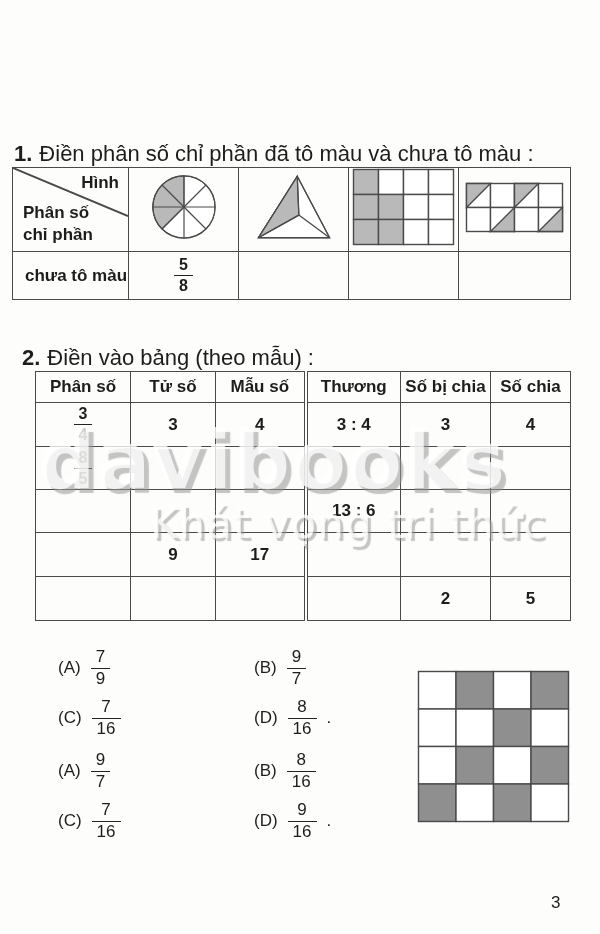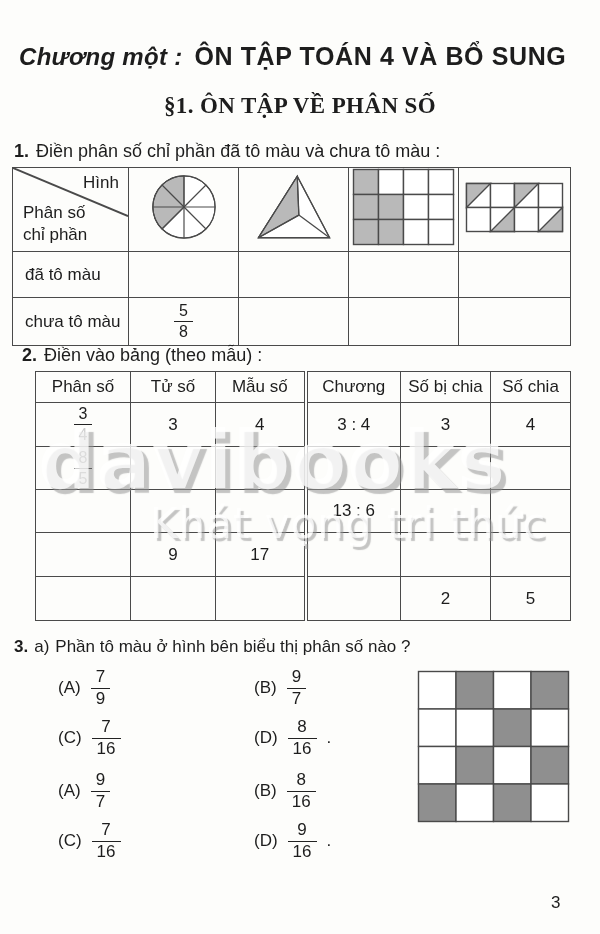--- a/index.html
+++ b/index.html
@@ -5,28 +5,28 @@
   html,body{margin:0;padding:0;}
   body{width:600px;height:934px;background:#ffffff;font-family:"Liberation Sans",sans-serif;color:#1d1d1d;}
   .page{position:relative;width:600px;height:934px;background:#fdfdfb;overflow:hidden;}
 
   .chapter-line{position:absolute;top:42px;left:19px;white-space:nowrap;}
   .chapter-label{font-style:italic;font-weight:bold;font-size:24px;margin-right:12px;letter-spacing:.3px;}
   .chapter-title{font-weight:bold;font-size:25px;letter-spacing:.6px;}
   .section-title{position:absolute;top:93px;left:0;width:100%;text-align:center;
     font-family:"Liberation Serif",serif;font-weight:bold;font-size:23px;letter-spacing:.4px;}
 
-  .prompt{position:absolute;font-size:18px;white-space:nowrap;}
+  .prompt{position:absolute;font-size:22px;white-space:nowrap;}
   .prompt .num{font-weight:bold;margin-right:7px;}
   .p1{top:141px;left:14px;}
   .p2{top:345px;left:22px;}
 
   table{border-collapse:collapse;table-layout:fixed;}
   td,th{border:1.6px solid #4a4a4a;padding:0;text-align:center;vertical-align:middle;
-    font-size:17px;font-weight:normal;overflow:hidden;}
+    font-size:17px;font-weight:bold;overflow:hidden;}
 
   .t1{position:absolute;top:167px;left:12px;}
   .t1 .rowlabel{text-align:left;padding-left:12px;}
   .corner{position:relative;}
   .corner svg{position:absolute;top:0;left:0;width:100%;height:100%;}
   .corner-top{position:absolute;top:5px;right:9px;}
   .corner-bottom{position:absolute;left:10px;bottom:5px;text-align:left;line-height:1.3;}
 
   .t2{position:absolute;top:371px;left:35px;}
   .t2 th{height:30px;}
@@ -61,24 +61,20 @@
   .lineart{stroke:#4a4a4a;stroke-width:1.6;fill:none;}
   .fillshade{fill:#b9b9b9;stroke:#4a4a4a;stroke-width:1.4;}
 
   .pagenum{position:absolute;top:893px;left:551px;font-size:17px;}
 </style>
 </head>
 <body>
 
 <div class="page">
 
-  <div class="chapter-line">
-    <span class="chapter-label">Chương một :</span><span class="chapter-title">ÔN TẬP TOÁN 4 VÀ BỔ SUNG</span>
-  </div>
-  <div class="section-title">§1. ÔN TẬP VỀ PHÂN SỐ</div>
 
   <div class="prompt p1">
     <span class="num">1.</span><span>Điền phân số chỉ phần đã tô màu và chưa tô màu :</span>
   </div>
 
   <table class="t1">
     <colgroup>
         <col style="width:116px">
         <col style="width:110px">
         <col style="width:110px">
@@ -152,27 +148,20 @@
                 <rect x="1.5" y="25.5" width="24" height="24" class="cellw"></rect>
                 <rect x="25.5" y="25.5" width="24" height="24" class="cellw"></rect>
                 <polygon points="25.5,49.5 49.5,49.5 49.5,25.5" class="shadedtri"></polygon>
                 <rect x="49.5" y="25.5" width="24" height="24" class="cellw"></rect>
                 <rect x="73.5" y="25.5" width="24" height="24" class="cellw"></rect>
                 <polygon points="73.5,49.5 97.5,49.5 97.5,25.5" class="shadedtri"></polygon>
               </svg>
         </span>
       </td>
     </tr>
-    <tr style="height:46px">
-      <td class="rowlabel">đã tô màu</td>
-      <td></td>
-      <td></td>
-      <td></td>
-      <td></td>
-    </tr>
     <tr style="height:48px">
       <td class="rowlabel">chưa tô màu</td>
       <td>
         <span class="frac">
           <span class="fnum">5</span>
           <span class="fden">8</span>
         </span>
       </td>
       <td></td>
       <td></td>
@@ -192,21 +181,21 @@
         <col style="width:90px">
         <col style="width:95px">
         <col style="width:90px">
         <col style="width:80px">
       </colgroup>
     <tbody>
         <tr>
       <th>Phân số</th>
       <th>Tử số</th>
       <th>Mẫu số</th>
-      <th class="dbl">Chương</th>
+      <th class="dbl">Thương</th>
       <th>Số bị chia</th>
       <th>Số chia</th>
     </tr>
     <tr style="height:44px">
       <td><span class="frac"><span class="fnum">3</span><span class="fden">4</span></span></td>
       <td>3</td>
       <td>4</td>
       <td class="dbl">3 : 4</td>
       <td>3</td>
       <td>4</td>
@@ -243,23 +232,20 @@
       <td>2</td>
       <td>5</td>
     </tr>
   </tbody>
     </table>
 
   <div class="wm wm-brand">davibooks</div>
   <div class="wm wm-slogan">Khát vọng tri thức</div>
 
   <div class="ex3">
-    <div class="qline">
-      <span class="num">3.</span><span class="sub">a)</span><span>Phần tô màu ở hình bên biểu thị phân số nào ?</span>
-    </div>
     <div class="opts">
       <div class="opt">
           <span>(A)</span>
           <span class="frac">
             <span class="fnum">7</span>
             <span class="fden">9</span>
           </span>
           <span></span>
         </div>
       <div class="opt">

